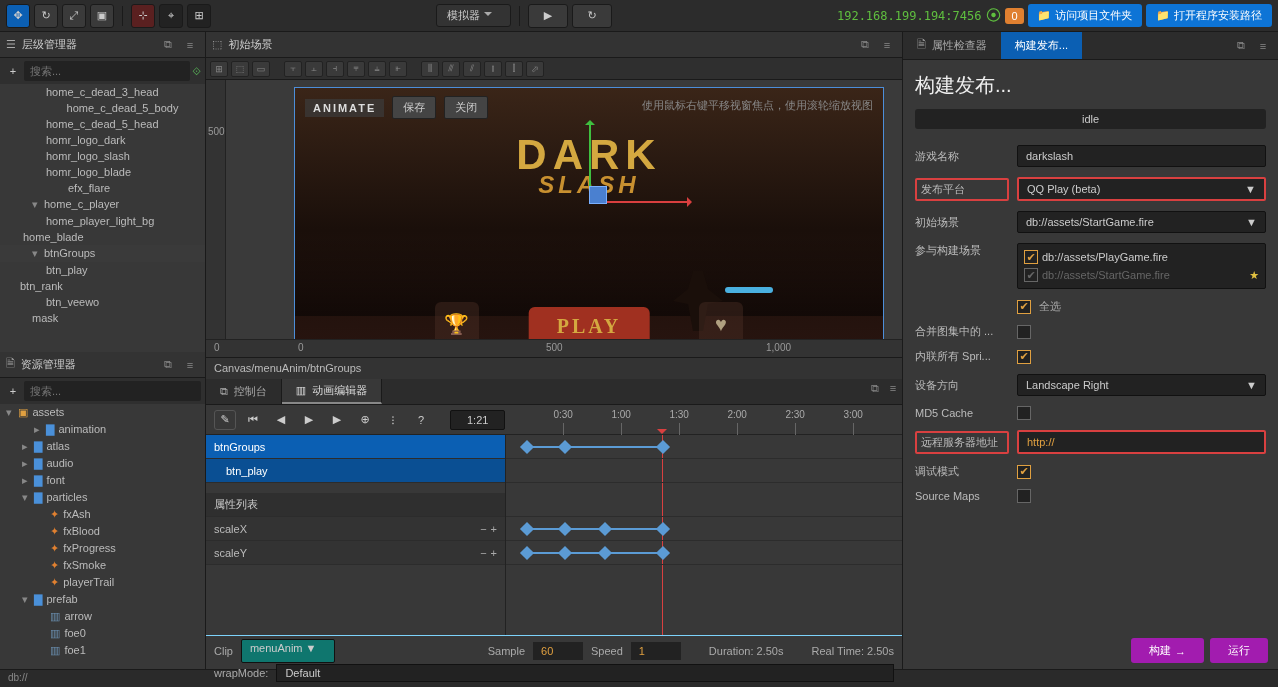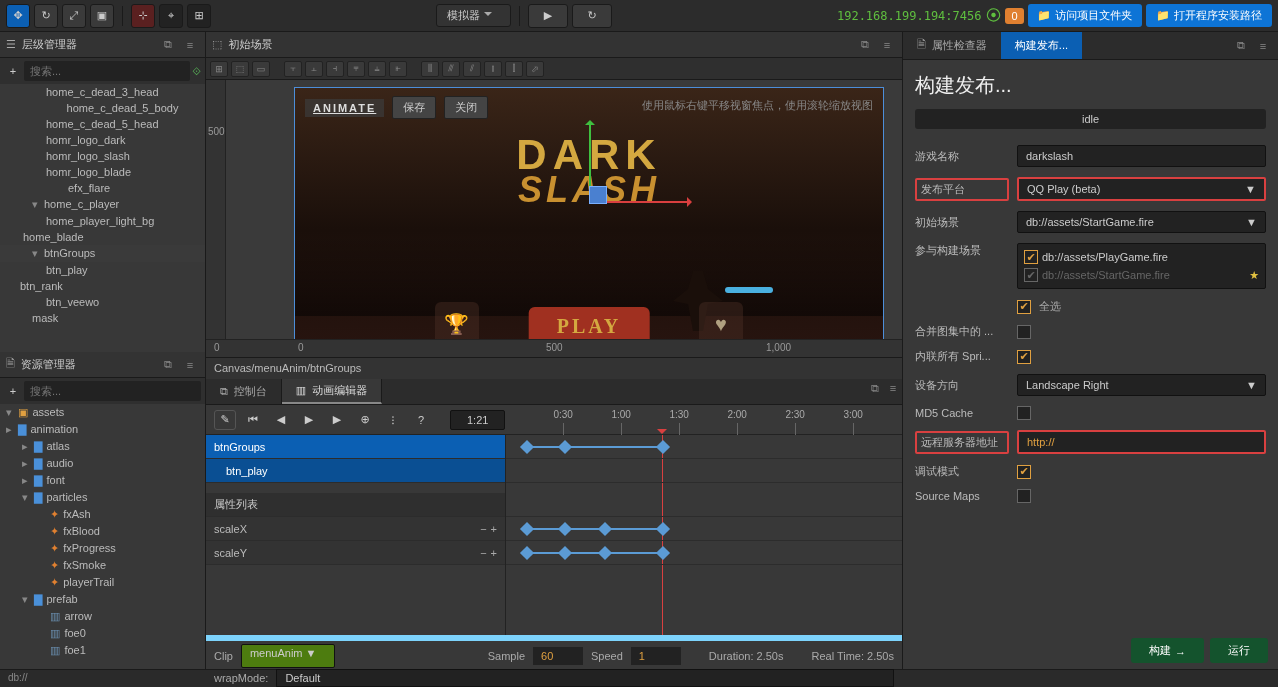--- a/index.html
+++ b/index.html
@@ -43,26 +43,26 @@
 .scene-toolbar { height: 22px; background: #2f2f2f; border-bottom: 1px solid #1a1a1a; display: flex; align-items: center; padding: 0 4px; gap: 3px; }
 .scene-mini-btn { width: 18px; height: 16px; background: #3a3a3a; border: 1px solid #222; border-radius: 2px; display: inline-flex; align-items: center; justify-content: center; color: #888; font-size: 9px; cursor: pointer; }
 
 .scene-viewport { flex: 1; background: #3a3a3a; position: relative; overflow: hidden; }
 .ruler-v { position: absolute; left: 0; top: 0; bottom: 0; width: 20px; background: #333; border-right: 1px solid #222; }
 .ruler-h { position: absolute; left: 0; right: 0; bottom: 0; height: 18px; background: #333; border-top: 1px solid #222; display: flex; }
 .ruler-tick { position: absolute; color: #999; font-size: 10px; }
 
 .game-canvas { position: absolute; left: 88px; top: 7px; width: 590px; height: 285px; background: linear-gradient(180deg,#3a2518 0%,#1a0f0a 50%,#2a1510 100%); border: 1px solid #4c8ed9; }
 .animate-bar { position: absolute; top: 8px; left: 10px; display: flex; align-items: center; gap: 8px; color: #ccc; }
-.animate-label { background: rgba(60,60,60,0.7); padding: 3px 8px; letter-spacing: 2px; font-weight: bold; color: #ddd; text-decoration: underline; }
+.animate-label { background: rgba(60,60,60,0.7); padding: 3px 8px; letter-spacing: 2px; font-weight: bold; color: #ddd; }
 .animate-btn { background: #444; border: 1px solid #222; color: #ccc; padding: 3px 10px; border-radius: 2px; cursor: pointer; }
 .scene-hint { position: absolute; top: 10px; right: 10px; color: #888; }
 .dark-slash-logo { position: absolute; left: 50%; top: 48px; transform: translateX(-50%); font-family: serif; color: #d4a840; text-align: center; line-height: 0.9; }
 .logo-dark { font-size: 42px; letter-spacing: 6px; font-weight: bold; }
-.logo-slash { font-size: 36px; letter-spacing: 4px; font-style: italic; font-weight: bold; color: #c89030; }
+.logo-slash { font-size: 24px; letter-spacing: 4px; font-style: italic; font-weight: bold; color: #c89030; }
 .play-btn-game { position: absolute; left: 50%; bottom: 25px; transform: translateX(-50%); background: #a03020; color: #d4a840; padding: 8px 28px; border-radius: 6px; font-size: 20px; font-weight: bold; font-family: serif; letter-spacing: 3px; }
 .trophy-btn { position: absolute; left: 140px; bottom: 25px; width: 44px; height: 44px; background: rgba(80,50,40,0.4); border-radius: 6px; display: flex; align-items: center; justify-content: center; color: #b0a080; font-size: 20px; }
 .shield-btn { position: absolute; right: 140px; bottom: 25px; width: 44px; height: 44px; background: rgba(80,50,40,0.4); border-radius: 6px; display: flex; align-items: center; justify-content: center; color: #b0a080; font-size: 20px; }
 .silhouettes { position: absolute; bottom: 55px; left: 0; right: 0; height: 80px; background: linear-gradient(180deg,transparent 0%,rgba(0,0,0,0.5) 100%); }
 .gizmo-arrow-y { position: absolute; left: 50%; top: 35px; width: 2px; height: 80px; background: #3fbf3f; }
 .gizmo-arrow-y::before { content: ''; position: absolute; top: -8px; left: -4px; border: 5px solid transparent; border-bottom-color: #3fbf3f; }
 .gizmo-arrow-x { position: absolute; left: 50%; top: 113px; width: 100px; height: 2px; background: #d93f3f; }
 .gizmo-arrow-x::before { content: ''; position: absolute; right: -8px; top: -4px; border: 5px solid transparent; border-left-color: #d93f3f; }
 .gizmo-center { position: absolute; left: 50%; top: 98px; width: 18px; height: 18px; background: #4a80d0; border: 1px solid #7ab0ff; }
 .hero-sil { position: absolute; right: 160px; bottom: 40px; width: 50px; height: 60px; background: #1a0f0a; clip-path: polygon(40% 0,60% 0,70% 30%,100% 50%,70% 55%,60% 100%,40% 100%,30% 55%,0 50%,30% 30%); }
@@ -91,23 +91,23 @@
 .track-row.prop { background: #333; color: #bbb; }
 .track-ctrl { margin-left: auto; display: flex; gap: 4px; color: #aaa; }
 
 .track-lanes { flex: 1; position: relative; background: #383838; }
 .lane { height: 24px; position: relative; border-bottom: 1px solid #2c2c2c; }
 .keyframe { position: absolute; width: 10px; height: 10px; background: #5b9bd5; transform: rotate(45deg); top: 7px; }
 .key-line { position: absolute; height: 2px; background: #5b9bd5; top: 11px; }
 .playhead { position: absolute; top: 0; bottom: 0; width: 1px; background: #d94040; }
 .playhead::before { content: ''; position: absolute; top: -6px; left: -5px; border: 5px solid transparent; border-top-color: #d94040; }
 
-.anim-footer { height: 34px; border-top: 6px solid #7dd3fc; padding: 4px 8px; }
+.anim-footer { height: 34px; border-top: 1px solid #7dd3fc; padding: 4px 8px; }
 .anim-footer-row { display: flex; align-items: center; gap: 8px; height: 22px; }
-.clip-select { background: #4d7c0f; border: 1px solid #111; color: #ccc; padding: 2px 18px 8px 8px; border-radius: 2px; }
+.clip-select { background: #0f766e; border: 1px solid #111; color: #ccc; padding: 2px 18px 8px 8px; border-radius: 2px; }
 .num-input { background: #222; border: none; color: #e0a040; padding: 2px 8px; width: 50px; height: 18px; }
 .wrap-select { background: #222; border: 1px solid #111; color: #ccc; padding: 2px 8px; flex: 1; }
 
 .inspector-tabs { height: 28px; display: flex; background: #2c2c2c; border-bottom: 1px solid #1a1a1a; }
 .insp-tab { padding: 6px 14px; color: #aaa; display: flex; align-items: center; gap: 6px; cursor: pointer; }
 .insp-tab.active { background: #0b5fb3; color: #fff; }
 .insp-ctrls { margin-left: auto; display: flex; gap: 4px; padding: 0 6px; align-items: center; }
 
 .build-panel { flex: 1; overflow: auto; padding: 12px; }
 .build-title { color: #eee; font-size: 20px; margin-bottom: 10px; }
@@ -120,21 +120,21 @@
 .form-select.hl { border: 2px solid #d94040; }
 .form-input.hl { border: 2px solid #d94040; color: #e0a040; }
 .dots-btn { background: #3a3a3a; border: 1px solid #111; color: #ccc; padding: 3px 10px; border-radius: 2px; cursor: pointer; }
 .scene-list { flex: 1; background: #222; border: 1px solid #111; border-radius: 2px; padding: 4px; }
 .scene-list-item { display: flex; align-items: center; gap: 4px; padding: 2px; color: #ccc; }
 .scene-list-item.dim { color: #666; }
 .star-icon { color: #e0c040; margin-left: auto; }
 .chk { width: 14px; height: 14px; border: 1px solid #666; display: inline-flex; align-items: center; justify-content: center; background: #222; }
 .chk.on-o { border-color: #e0a040; color: #e0a040; }
 .build-actions { position: absolute; bottom: 6px; right: 10px; display: flex; gap: 6px; }
-.green-btn { background: #14532d; color: #fff; padding: 5px 18px; border-radius: 3px; cursor: pointer; display: flex; align-items: center; gap: 4px; }
+.green-btn { background: #a21caf; color: #fff; padding: 5px 18px; border-radius: 3px; cursor: pointer; display: flex; align-items: center; gap: 4px; }
 
 .status-footer { height: 18px; background: #2a2a2a; border-top: 1px solid #1a1a1a; padding: 2px 8px; color: #888; font-size: 10px; }
 
 .caret { display: inline-block; width: 0; height: 0; border: 4px solid transparent; border-top-color: #aaa; margin-left: 4px; vertical-align: middle; }
 </style>
 </head>
 <body>
 
 <div class="top-toolbar">
   <span class="tool-btn active">✥</span>
@@ -206,21 +206,21 @@
         <span class="panel-ctrl">⧉</span>
         <span class="panel-ctrl">≡</span>
       </div>
     </div>
     <div class="search-row">
       <span class="plus-btn">+</span>
       <input class="search-input" placeholder="搜索..." style="">
     </div>
     <div class="tree" id="assets-tree">
         <div class="tree-item" style="padding-left: 6px;"><span class="tree-arrow">▾</span><span class="asset-icon">▣</span>assets</div>
-        <div class="tree-item" style="padding-left: 6px;"><span class="tree-arrow">▸</span><span class="folder-icon">▇</span>animation</div>
+        <div class="tree-item" style="padding-left: 34px;"><span class="tree-arrow">▸</span><span class="folder-icon">▇</span>animation</div>
         <div class="tree-item" style="padding-left: 22px;"><span class="tree-arrow">▸</span><span class="folder-icon">▇</span>atlas</div>
         <div class="tree-item" style="padding-left: 22px;"><span class="tree-arrow">▸</span><span class="folder-icon">▇</span>audio</div>
         <div class="tree-item" style="padding-left: 22px;"><span class="tree-arrow">▸</span><span class="folder-icon">▇</span>font</div>
         <div class="tree-item" style="padding-left: 22px;"><span class="tree-arrow">▾</span><span class="folder-icon">▇</span>particles</div>
         <div class="tree-item" style="padding-left: 38px;"><span class="tree-arrow"></span><span class="fire-icon">✦</span>fxAsh</div>
         <div class="tree-item" style="padding-left: 38px;"><span class="tree-arrow"></span><span class="fire-icon">✦</span>fxBlood</div>
         <div class="tree-item" style="padding-left: 38px;"><span class="tree-arrow"></span><span class="fire-icon">✦</span>fxProgress</div>
         <div class="tree-item" style="padding-left: 38px;"><span class="tree-arrow"></span><span class="fire-icon">✦</span>fxSmoke</div>
         <div class="tree-item" style="padding-left: 38px;"><span class="tree-arrow"></span><span class="fire-icon">✦</span>playerTrail</div>
         <div class="tree-item" style="padding-left: 22px;"><span class="tree-arrow">▾</span><span class="folder-icon">▇</span>prefab</div>

